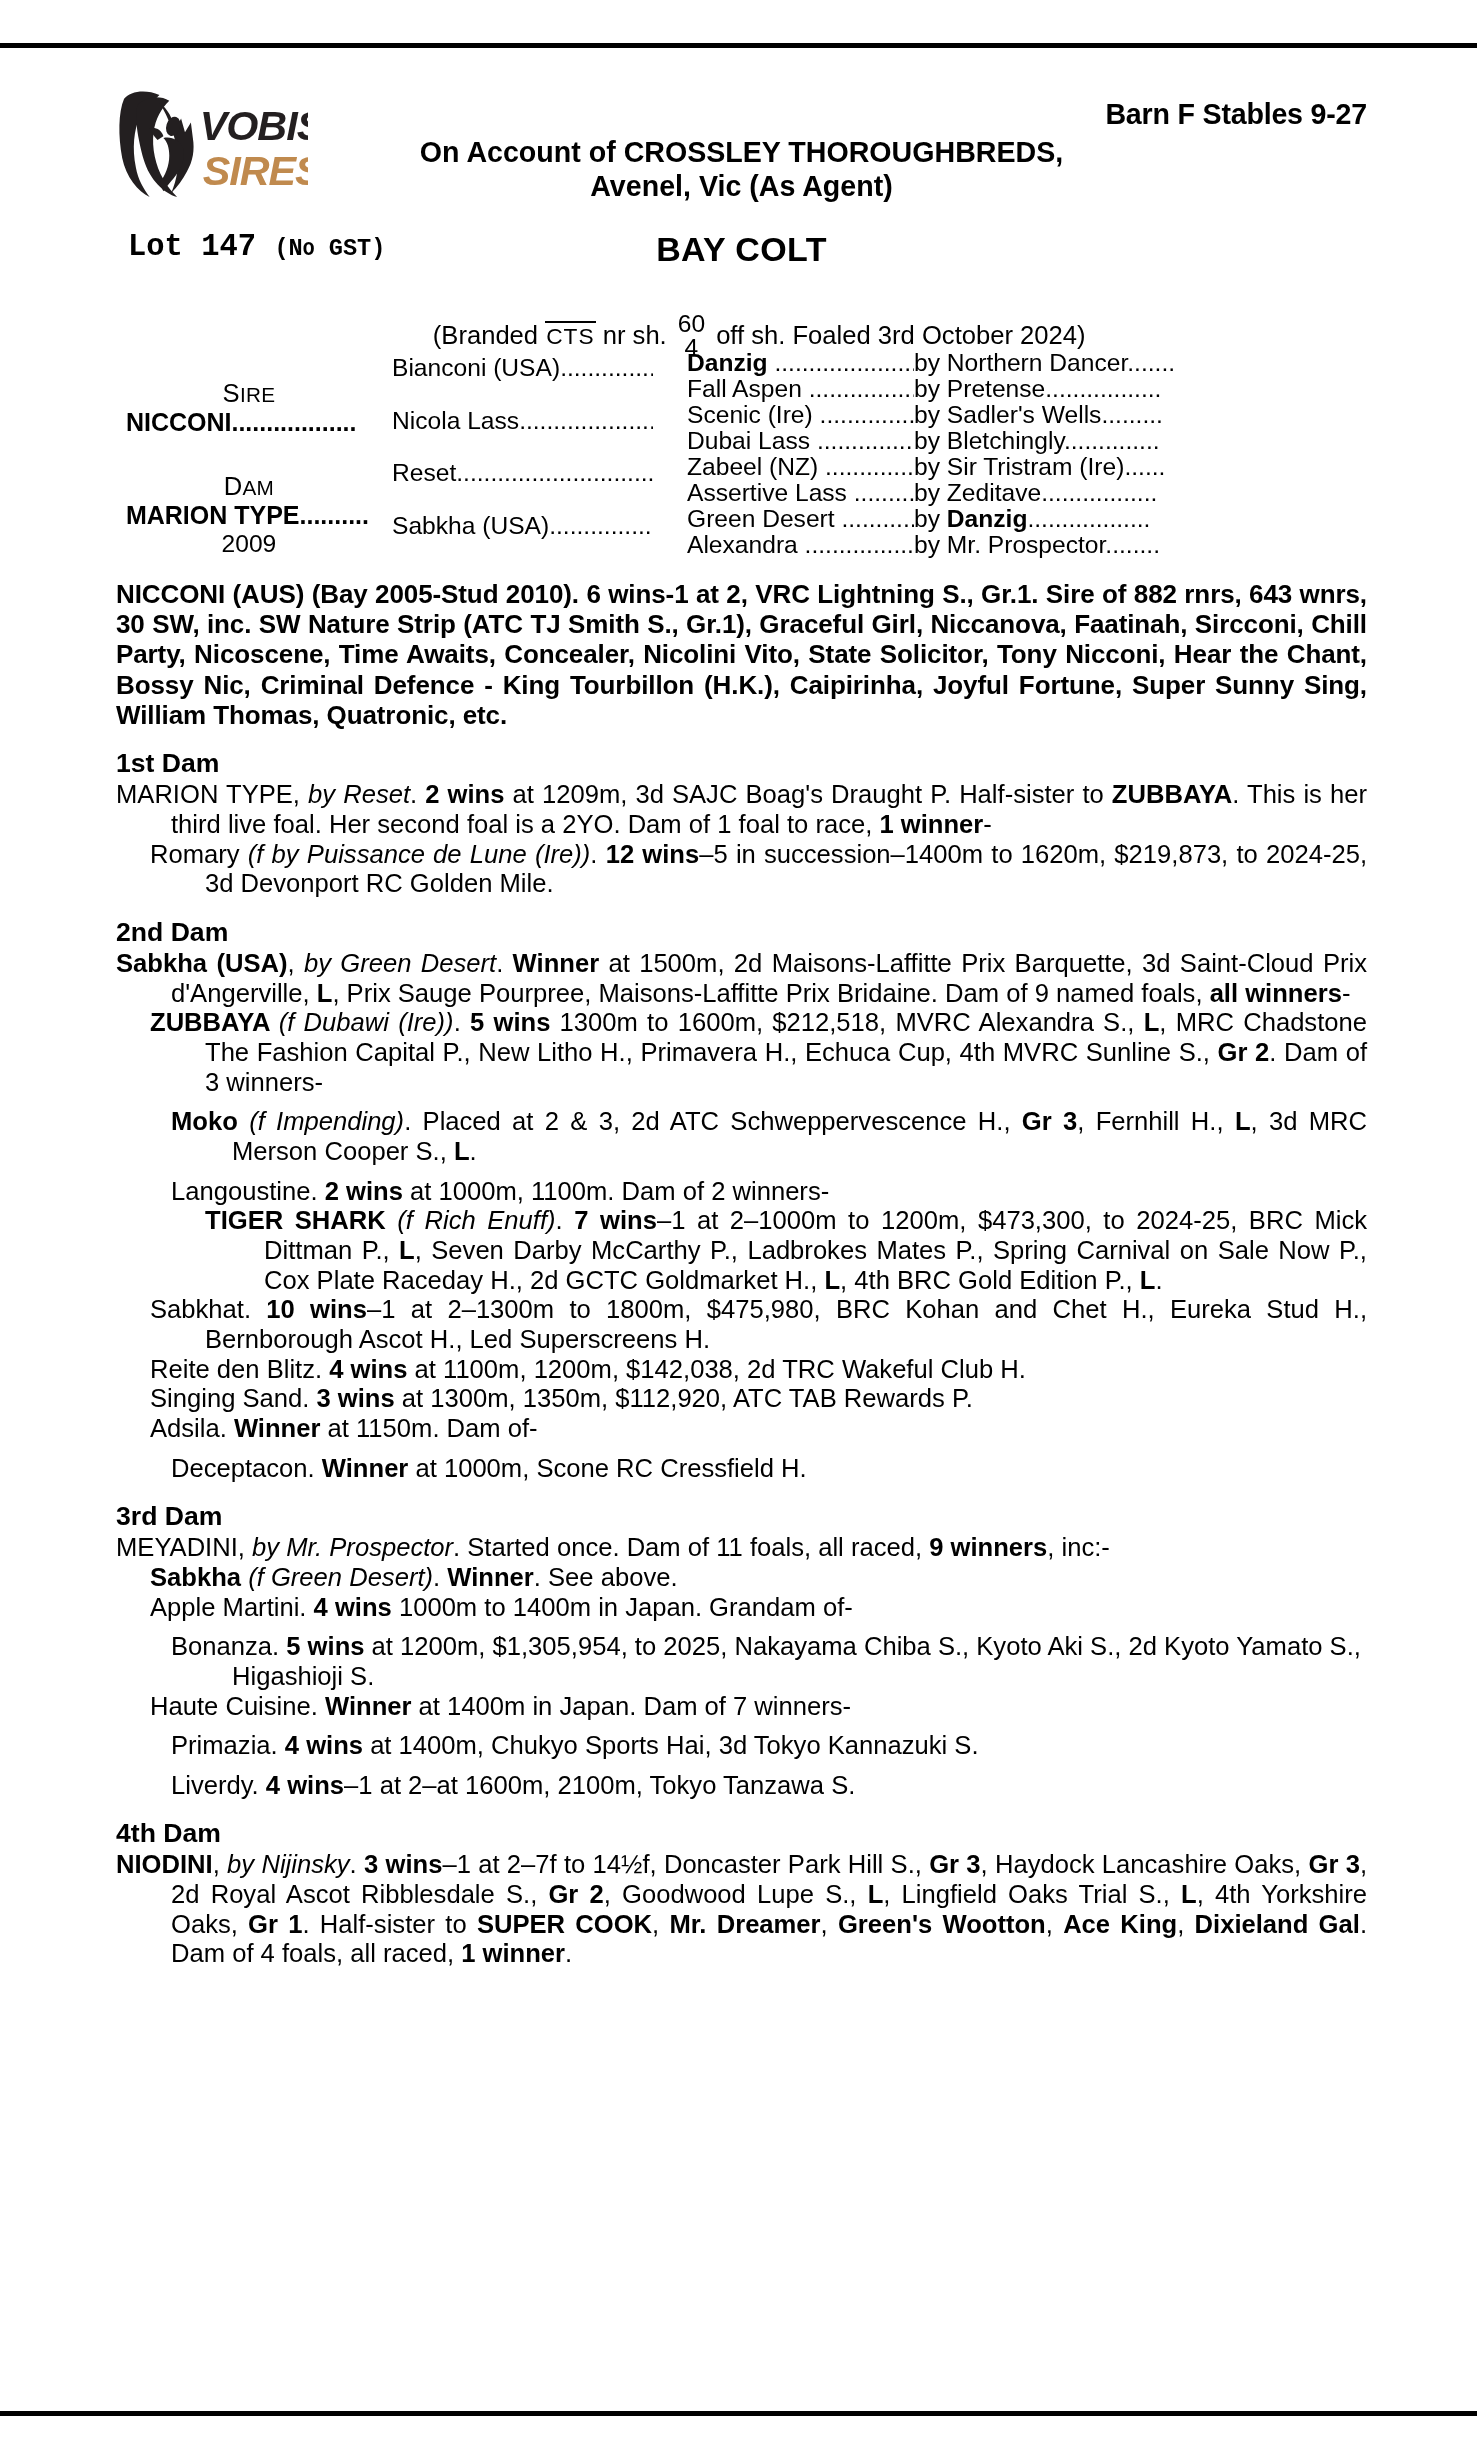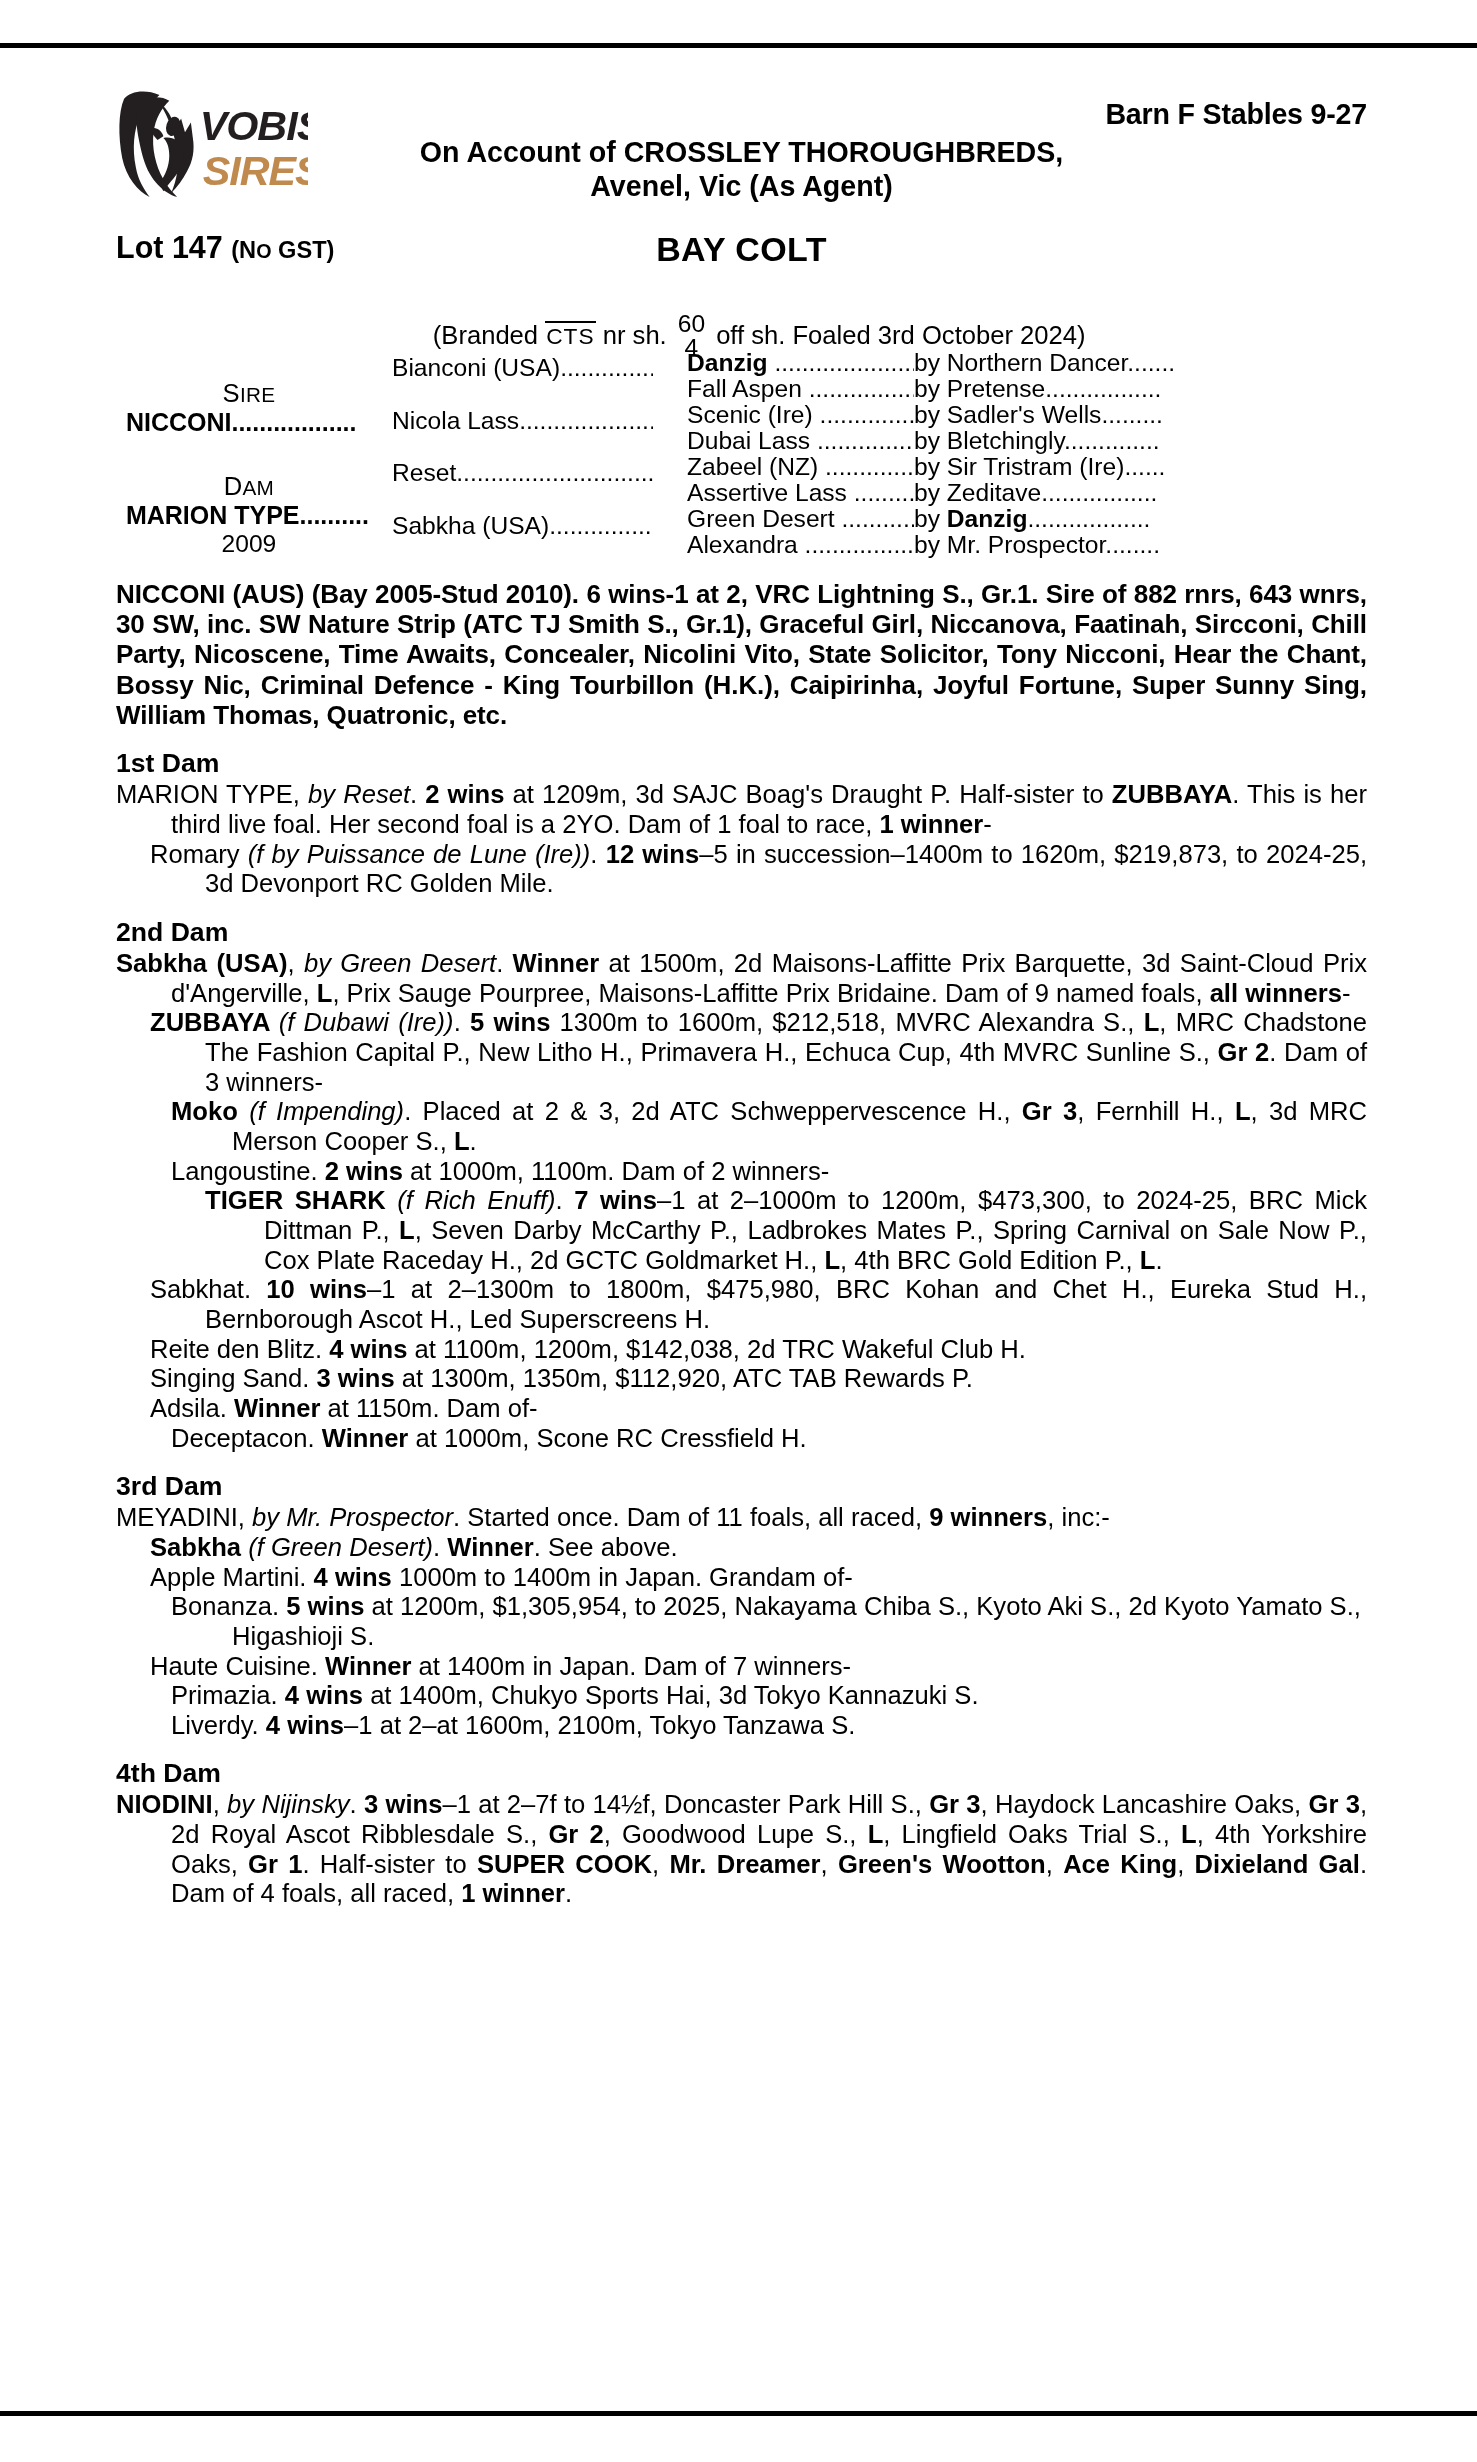--- a/index.html
+++ b/index.html
@@ -74,25 +74,26 @@
   .account .line2 { display: block; }
 
   
   .lot-row {
     position: relative;
     height: 57px;
     margin-top: 3.9px;
   }
   .lot {
     position: absolute;
-    left: 0;
+    left: 12px;
     top: 0;
     font-weight: bold;
     font-size: 30.5px;
     white-space: nowrap;
+    font-family: Liberation Mono, monospace;
   }
   .lot .nogst {
     font-size: 23.6px;
   }
   .smallcaps-sm { font-size: 19.7px; }
   .colt-title {
     position: absolute;
     left: 0; right: 0;
     top: 0;
     text-align: center;
@@ -210,21 +211,21 @@
     margin-bottom: 1px;
   }
   .para {
     font-size: 25.6px;
     line-height: 1.16;
     text-align: justify;
     text-justify: inter-word;
   }
   .hang1 { padding-left: 55px; text-indent: -55px; }
   .hang2 { padding-left: 89px; text-indent: -55px; }
-  .hang3 { padding-left: 116px; text-indent: -61px; }
+  .hang3 { padding-left: 116px; text-indent: -61px; margin-top: 10px; }
   .hang4 { padding-left: 148px; text-indent: -59px; }
   .nojust { text-align: left; }
   b { font-weight: bold; }
   i { font-style: italic; }
 </style>
 </head>
 <body>
 
 <div class="page">
 

